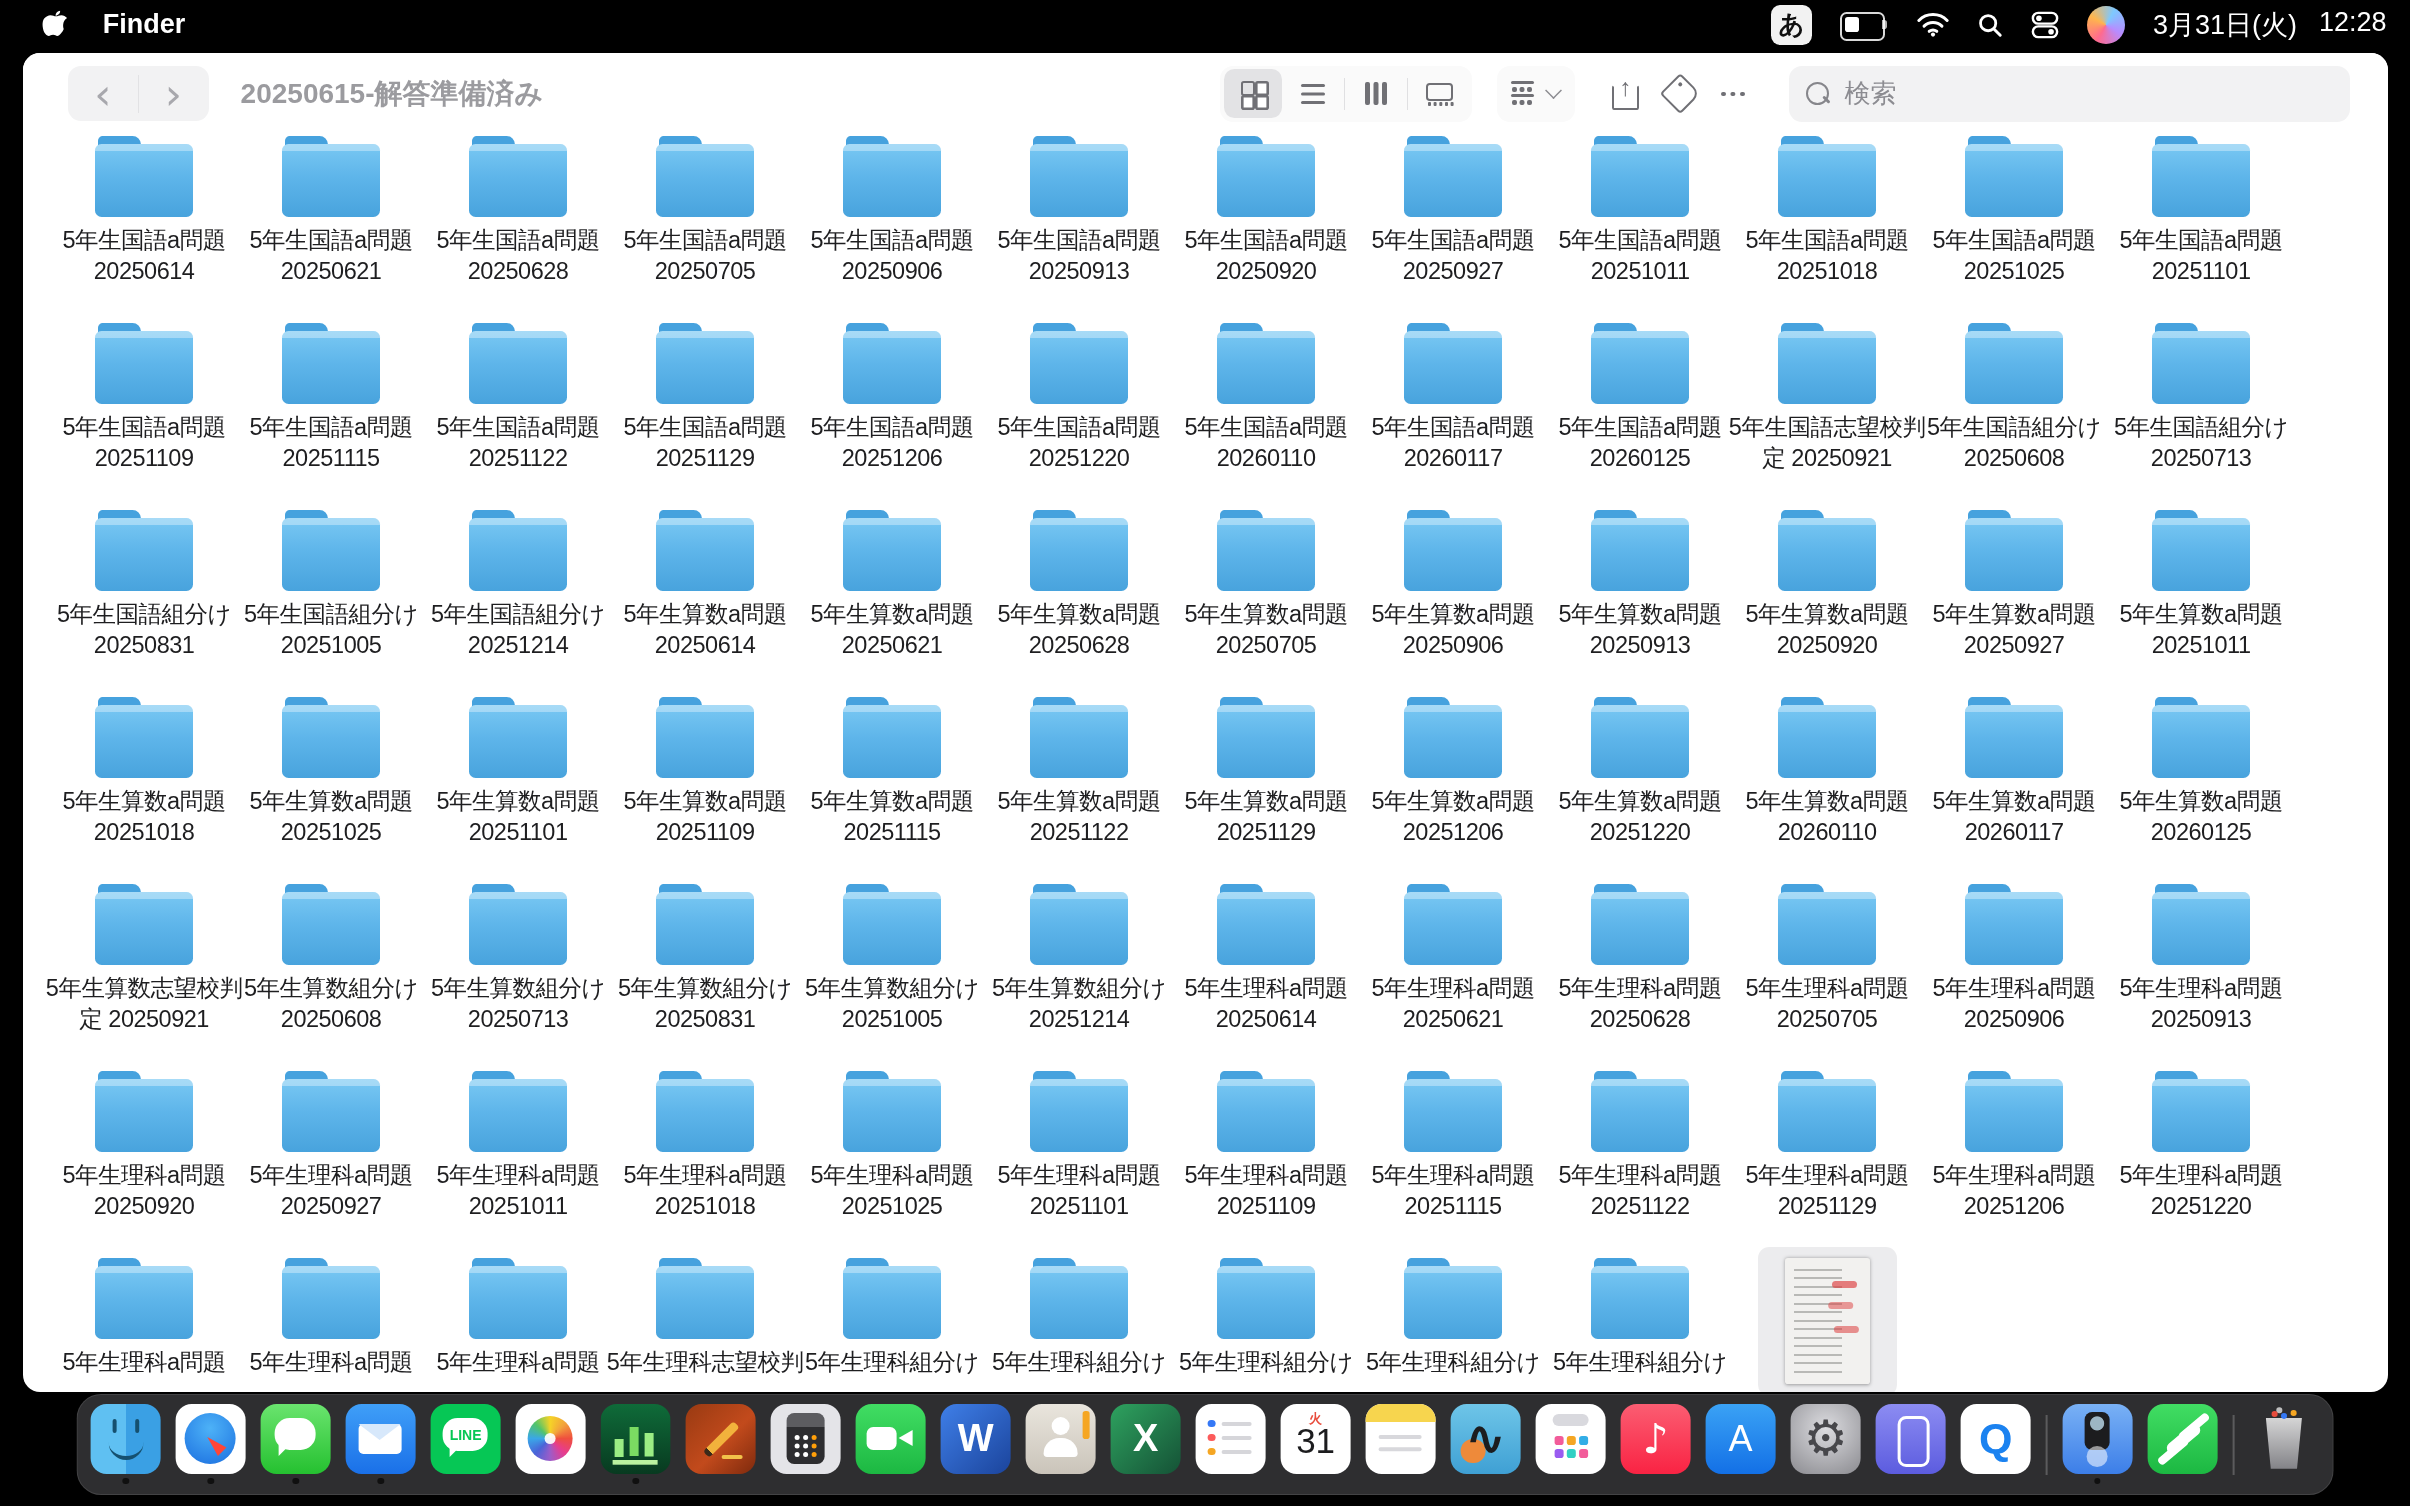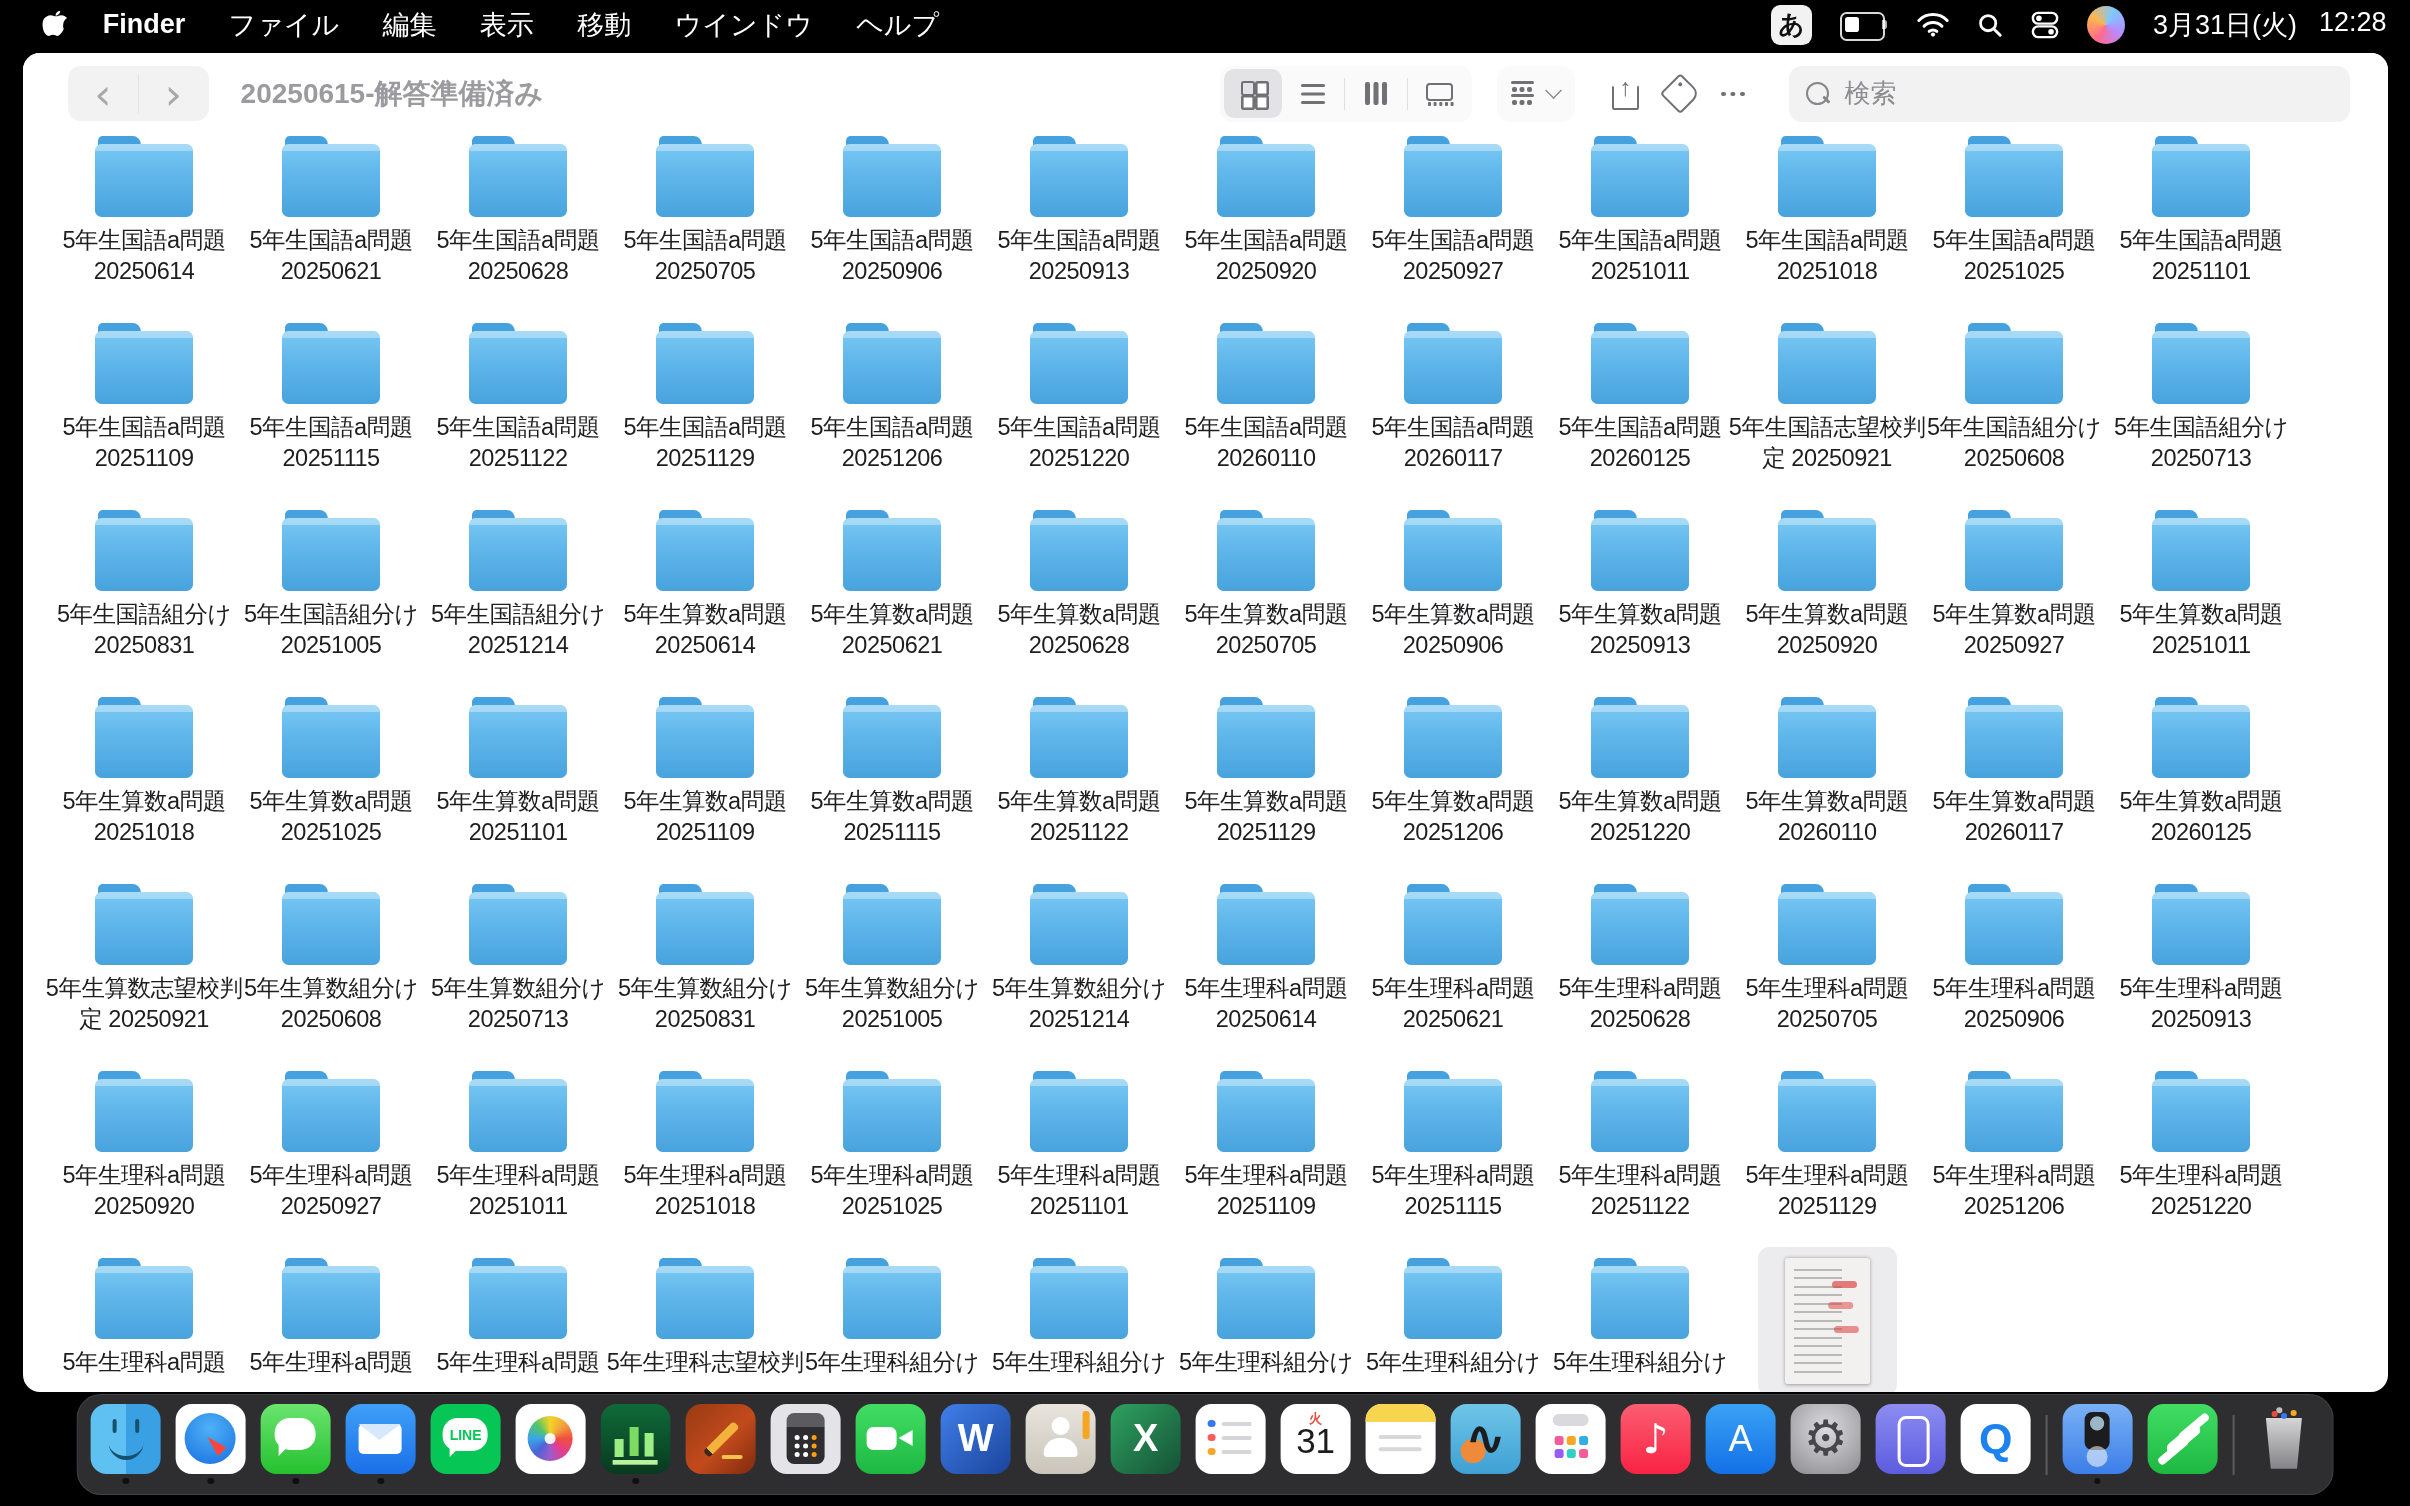--- a/index.html
+++ b/index.html
@@ -191,28 +191,20 @@
 
 <div class="menubar">
   <div class="mb-left">
     <div class="mb-apple">
       <svg width="28" height="34" viewBox="0 0 17 20">
           <path fill="#fff" d="M11.8 1c.1 1-.3 2-.9 2.7-.6.7-1.6 1.3-2.6 1.2-.1-1 .4-2 1-2.6C9.9 1.6 10.9 1.1 11.8 1zM14.6 15.2c-.5 1.1-.7 1.6-1.3 2.5-.9 1.3-2.1 3-3.6 3-1.3 0-1.7-.9-3.4-.9-1.7 0-2.1.9-3.4.9-1.5 0-2.6-1.5-3.5-2.8C-2.1 14.2-2.4 9.6-.6 7.2.7 5.5 2.6 4.5 4.3 4.5c1.8 0 2.9.9 4.3.9 1.4 0 2.3-.9 4.3-.9 1.5 0 3.2.8 4.3 2.3-3.8 2.1-3.2 7.5-2.6 8.4z" transform="translate(2.4 .5) scale(.78)"></path>
         </svg>
     </div>
     <div class="mb-item app">Finder</div>
 
-    <div id="mb-items" style="display:flex;">
-        <div class="mb-item">ファイル</div>
-        <div class="mb-item">編集</div>
-        <div class="mb-item">表示</div>
-        <div class="mb-item">移動</div>
-        <div class="mb-item">ウインドウ</div>
-        <div class="mb-item">ヘルプ</div>
-      </div>
   </div>
   <div class="mb-right">
     <div class="ime-badge">あ</div>
     <div class="battery statusicon">
       <span class="shell"></span>
         <span class="fill"></span>
         <span class="cap"></span>
     </div>
     <div class="statusicon">
       <svg width="32" height="24.5" viewBox="0 0 34 26">

